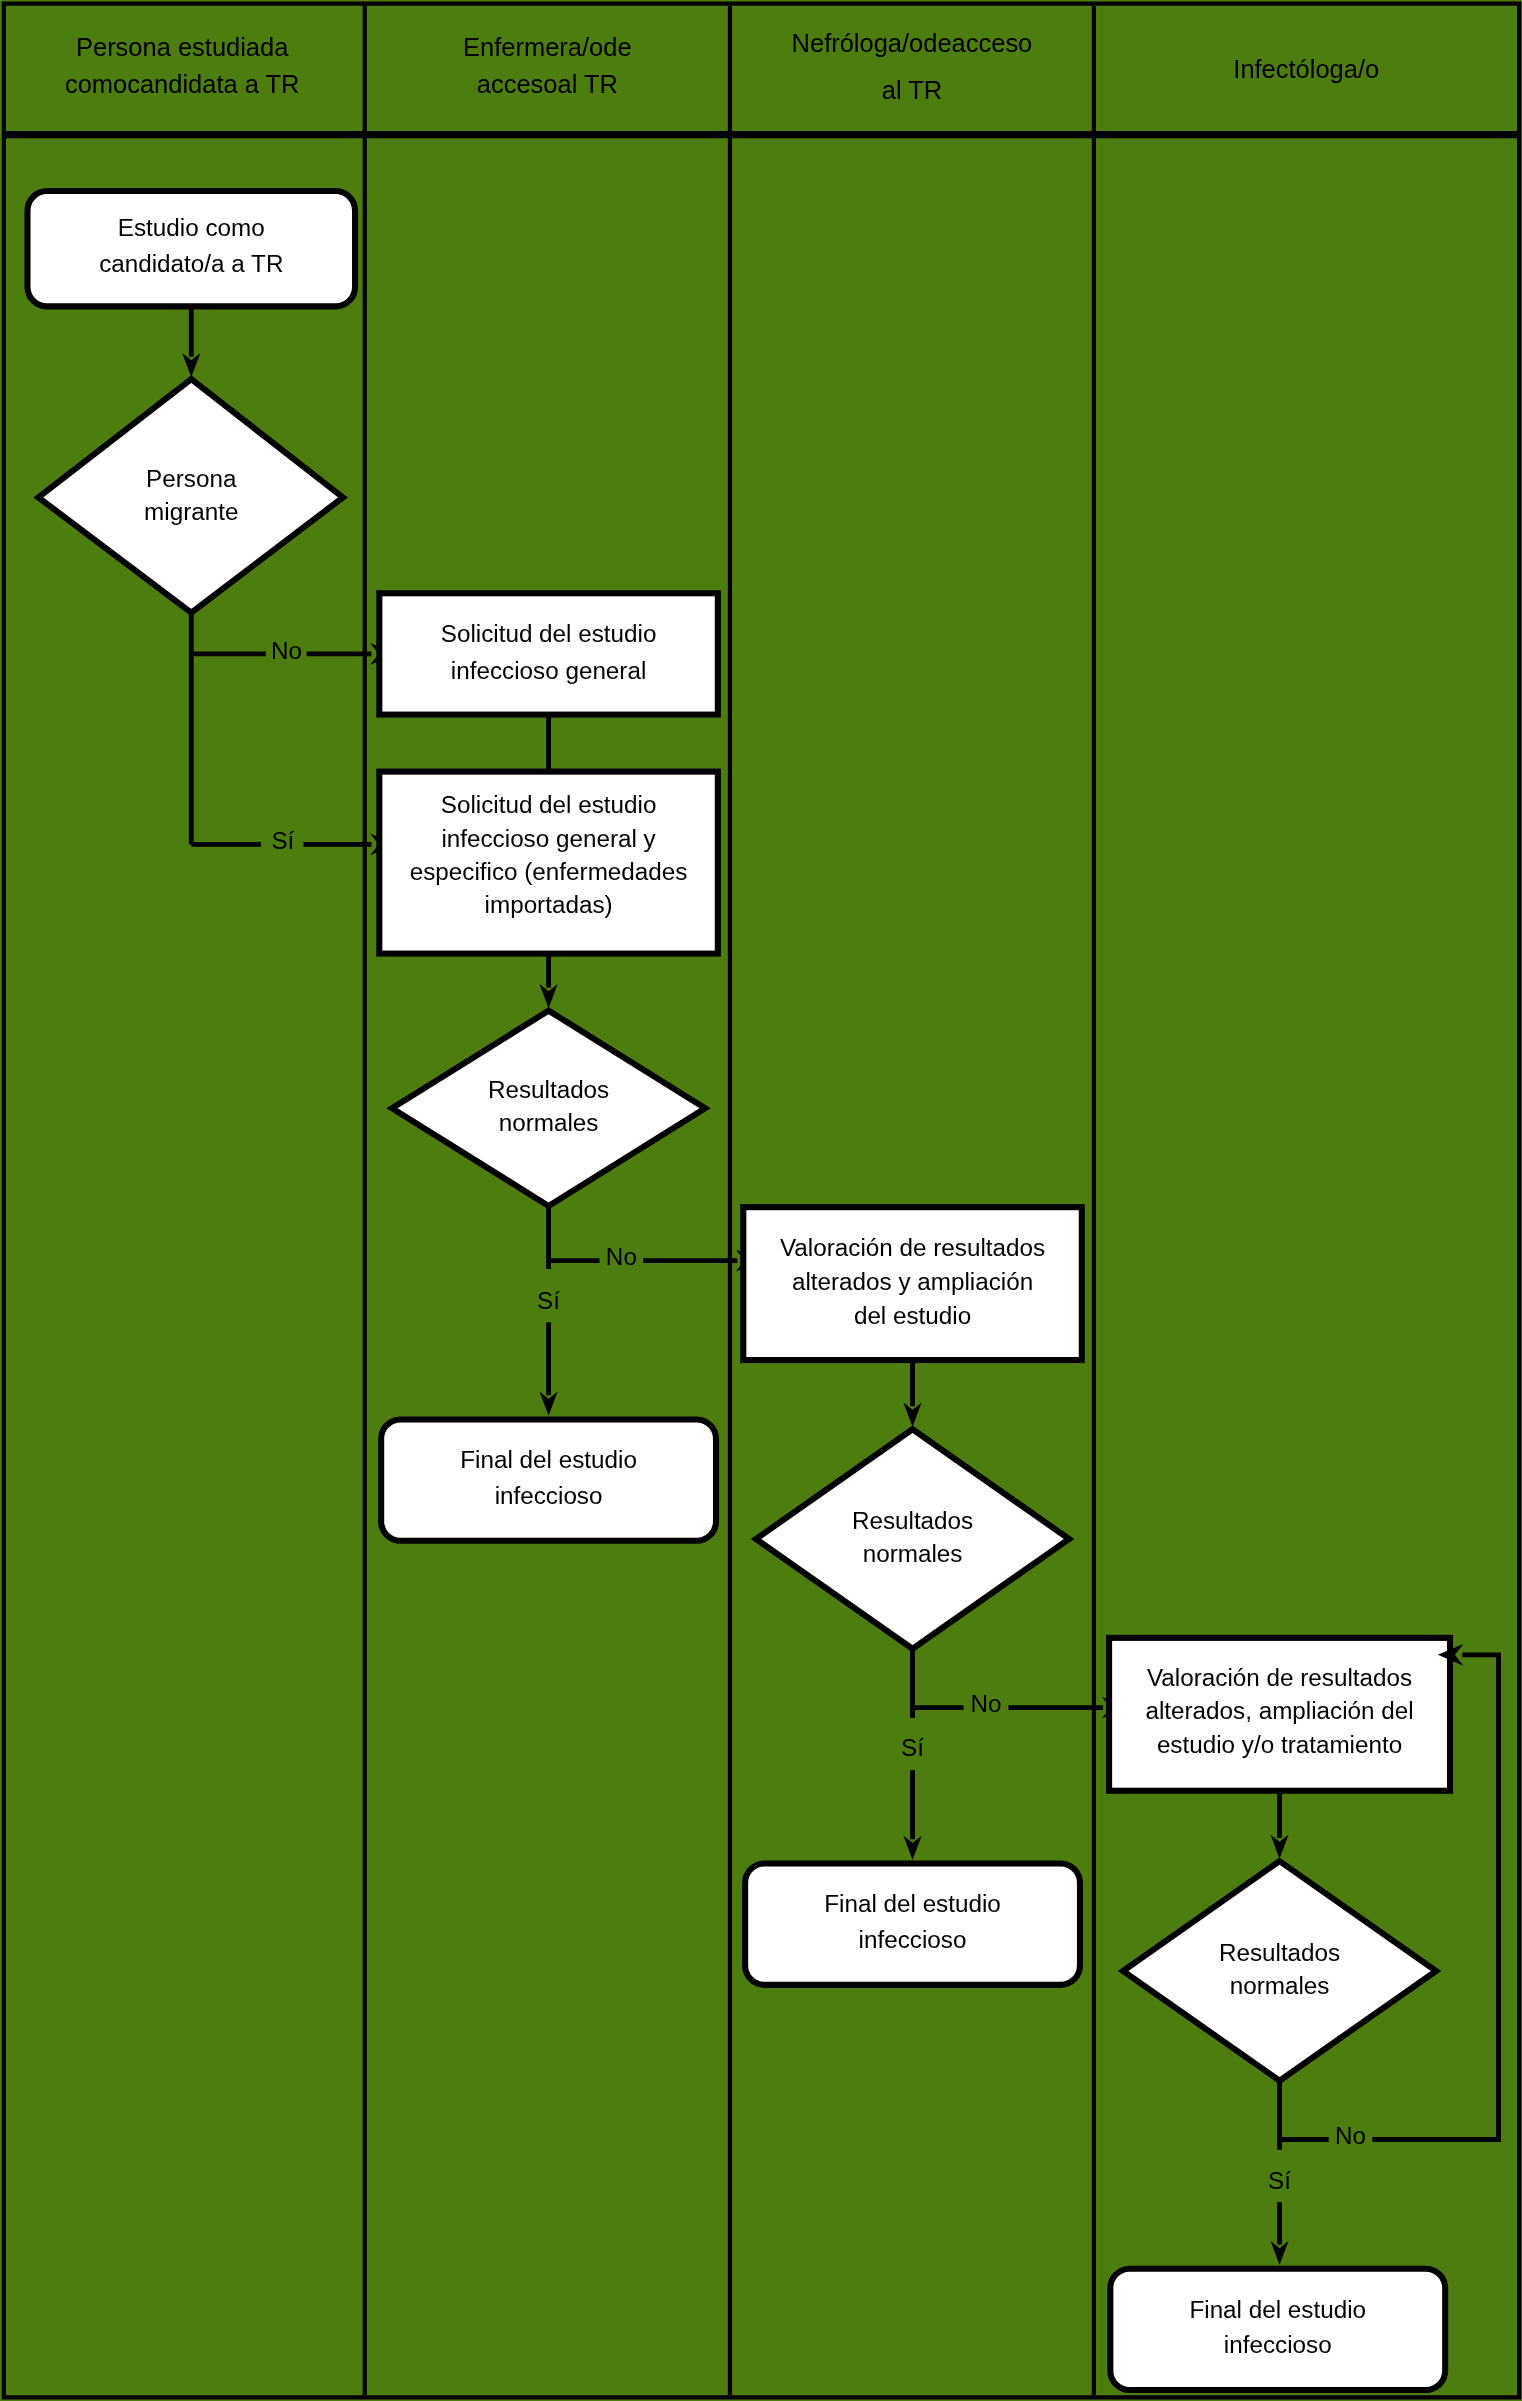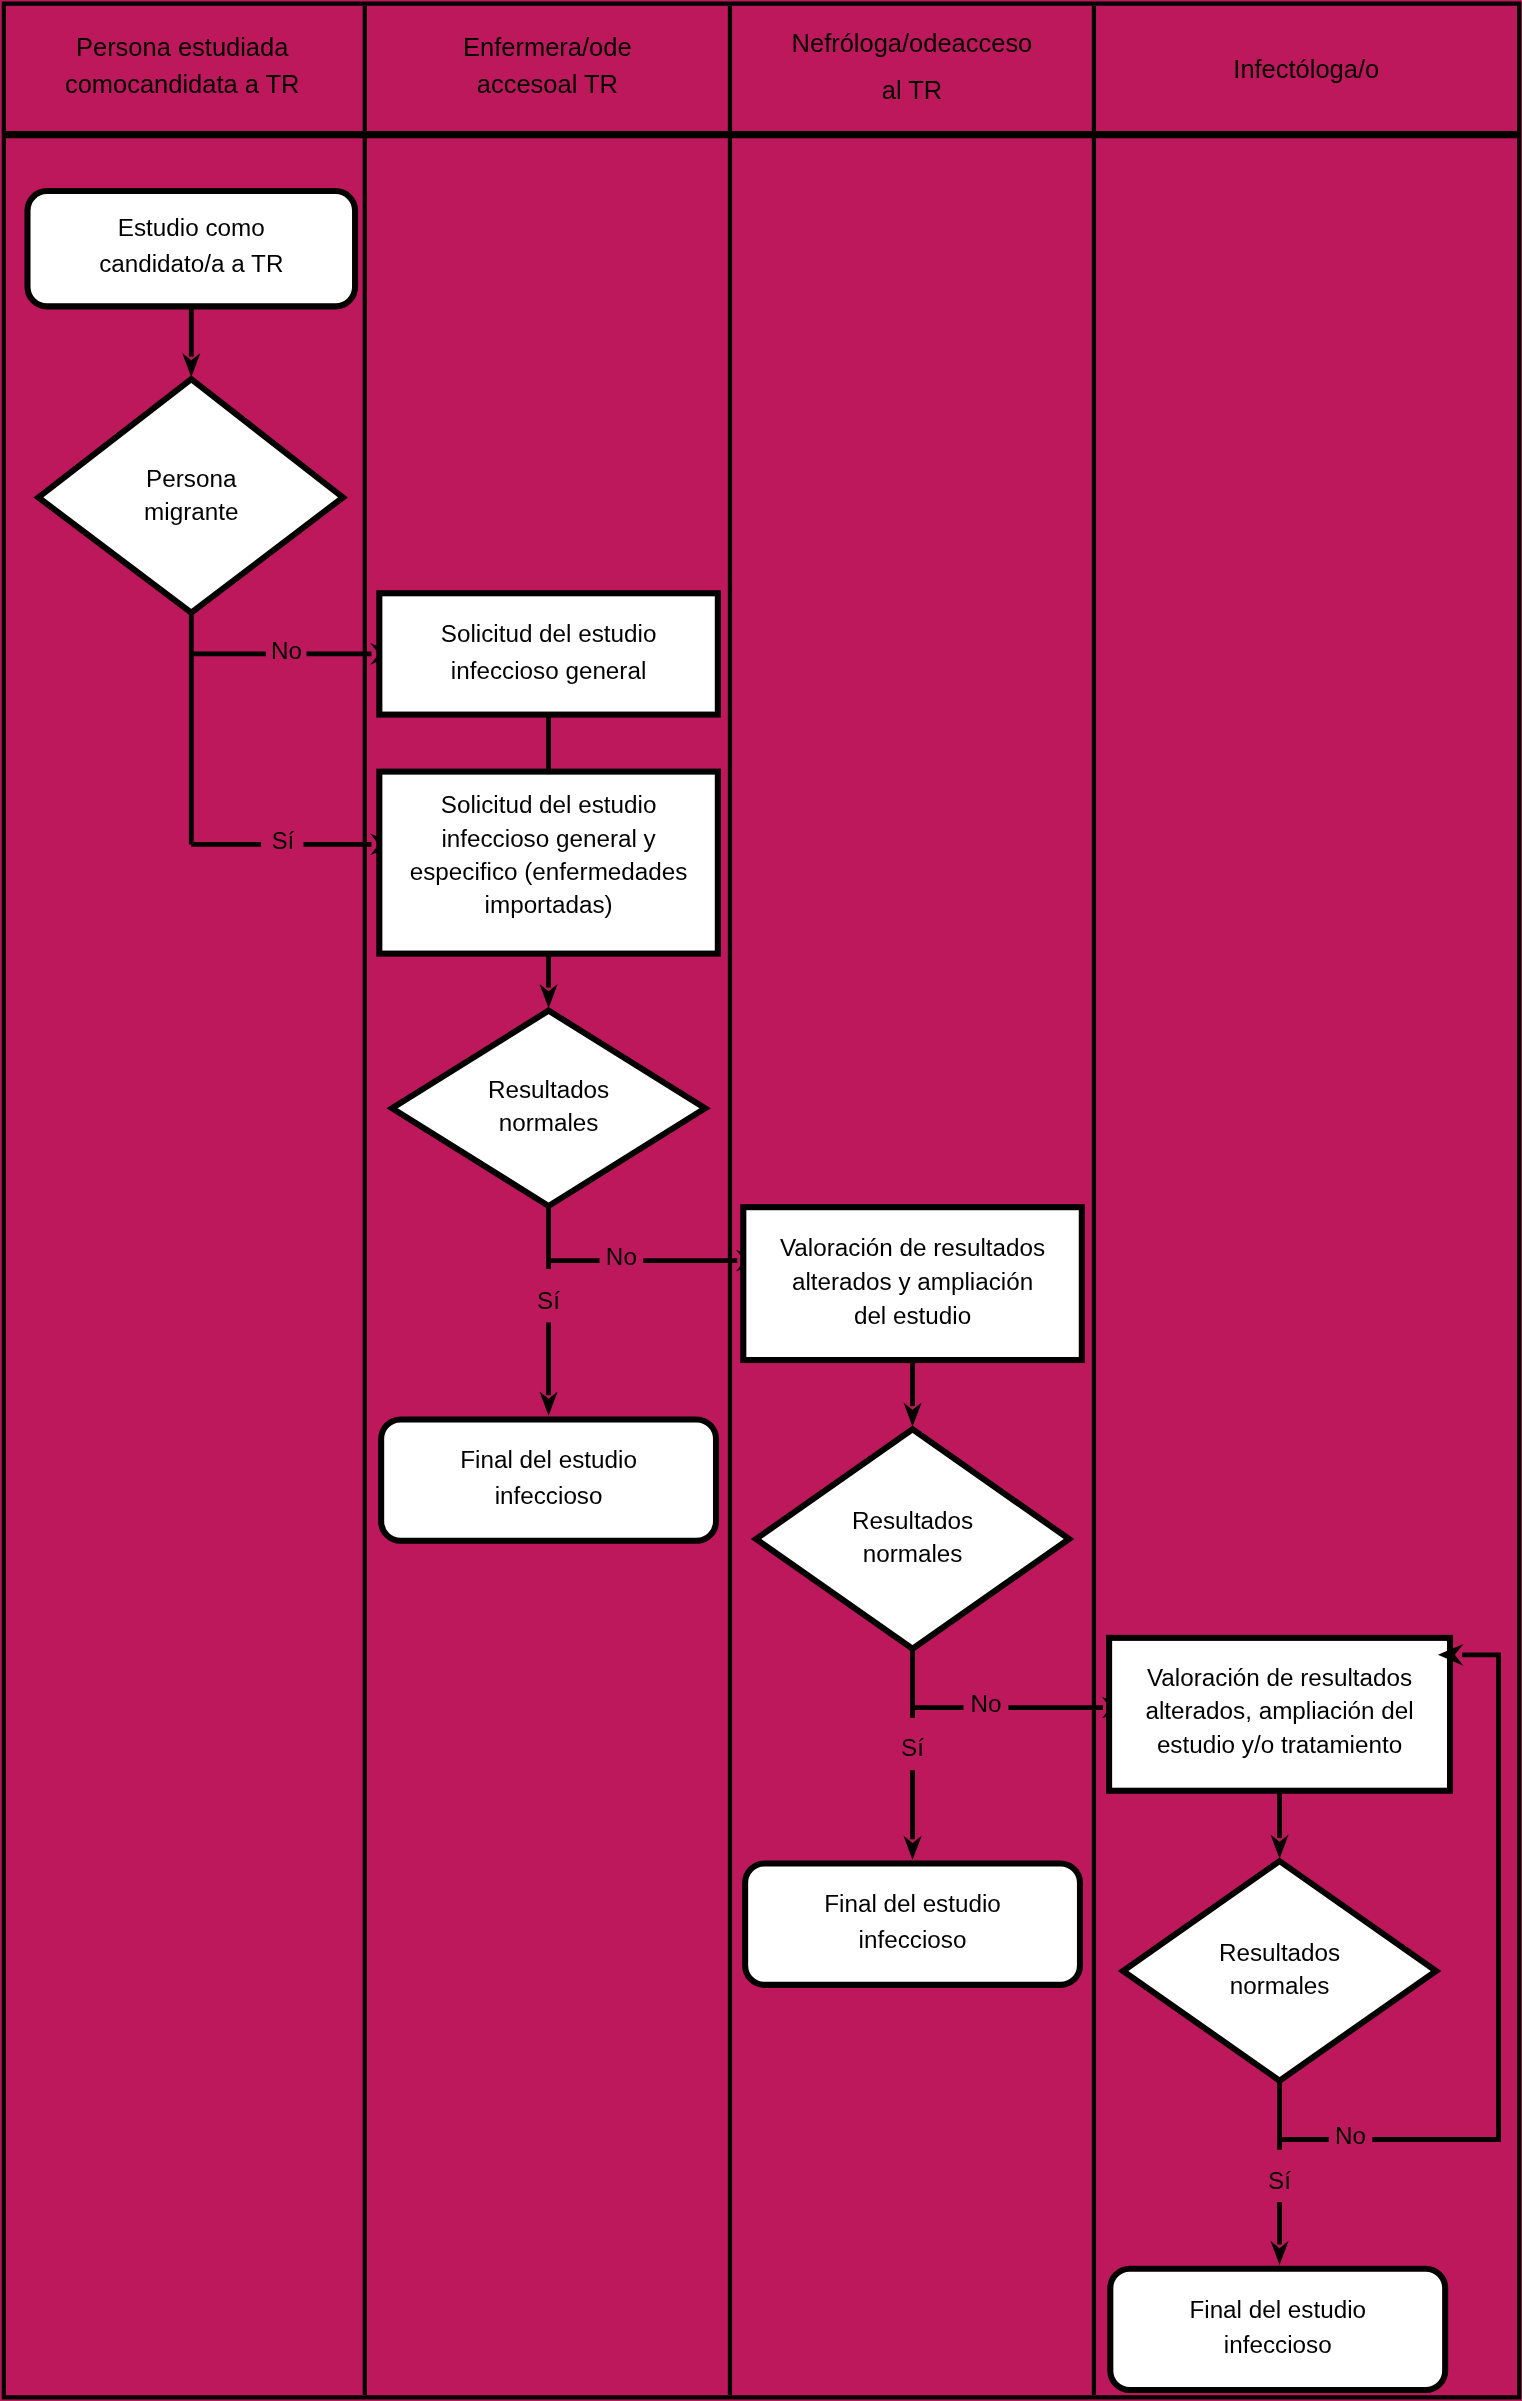--- a/index.html
+++ b/index.html
@@ -1,17 +1,17 @@
 <!DOCTYPE html>
 <html style="font-size:9.7px"><head>
 <meta charset="utf-8">
 <style>
   html,body{margin:0;padding:0;background:#ffffff;}
   body{font-family:"Liberation Sans", sans-serif;}
-  #page{position:relative;width:1523px;height:2401px;background:#be185d;overflow:hidden;}
+  #page{position:relative;width:1523px;height:2401px;background:#4d7c0f;overflow:hidden;}
   svg.flow{position:absolute;left:0;top:0;width:1523px;height:2401px;display:block;}
   .nodeText{font-family:"Liberation Sans", sans-serif;font-size:40px;fill:#000;text-anchor:middle;dominant-baseline:middle;}
   .headerText{font-family:"Liberation Sans", sans-serif;font-size:42px;fill:#000;text-anchor:middle;dominant-baseline:middle;}
   .edgeText{font-family:"Liberation Sans", sans-serif;font-size:40px;fill:#000;text-anchor:middle;dominant-baseline:middle;}
   .shape{fill:#ffffff;stroke:#000000;}
   .shape-thick{stroke-width:10;}
   .lane-line{stroke:#000000;stroke-width:7;fill:none;}
   .frame{fill:none;stroke:#000000;stroke-width:7;}
   .hdr-rule{stroke:#000000;stroke-width:12;fill:none;}
   .conn{stroke:#000000;stroke-width:8;fill:none;stroke-linecap:butt;stroke-linejoin:miter;}

